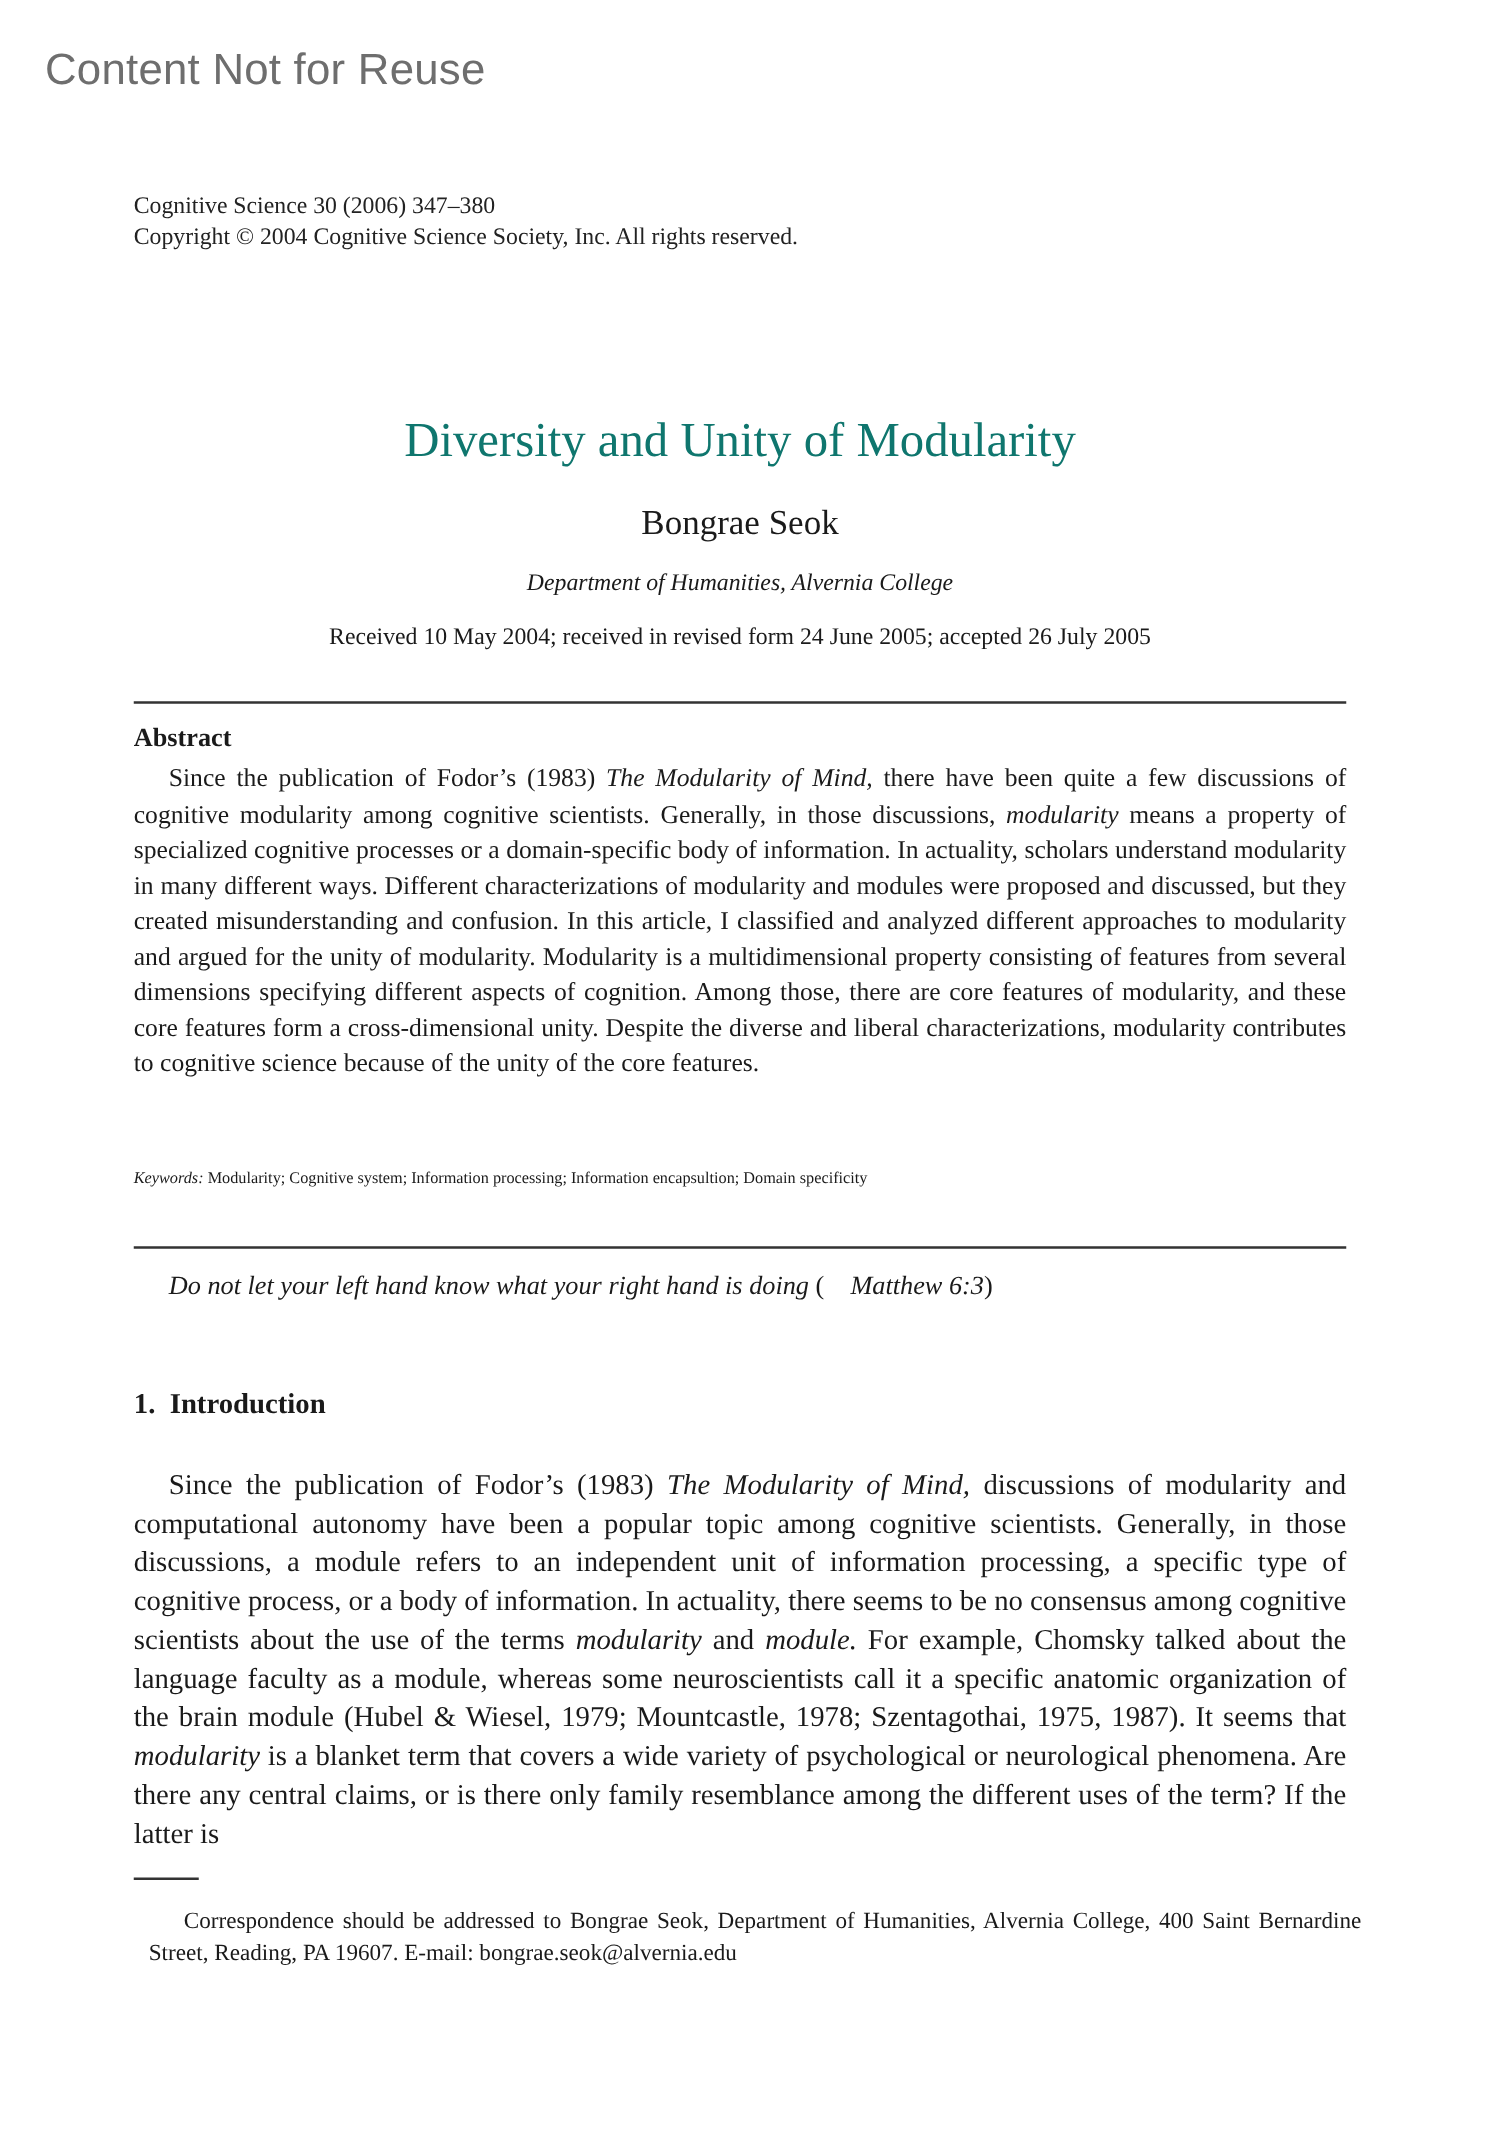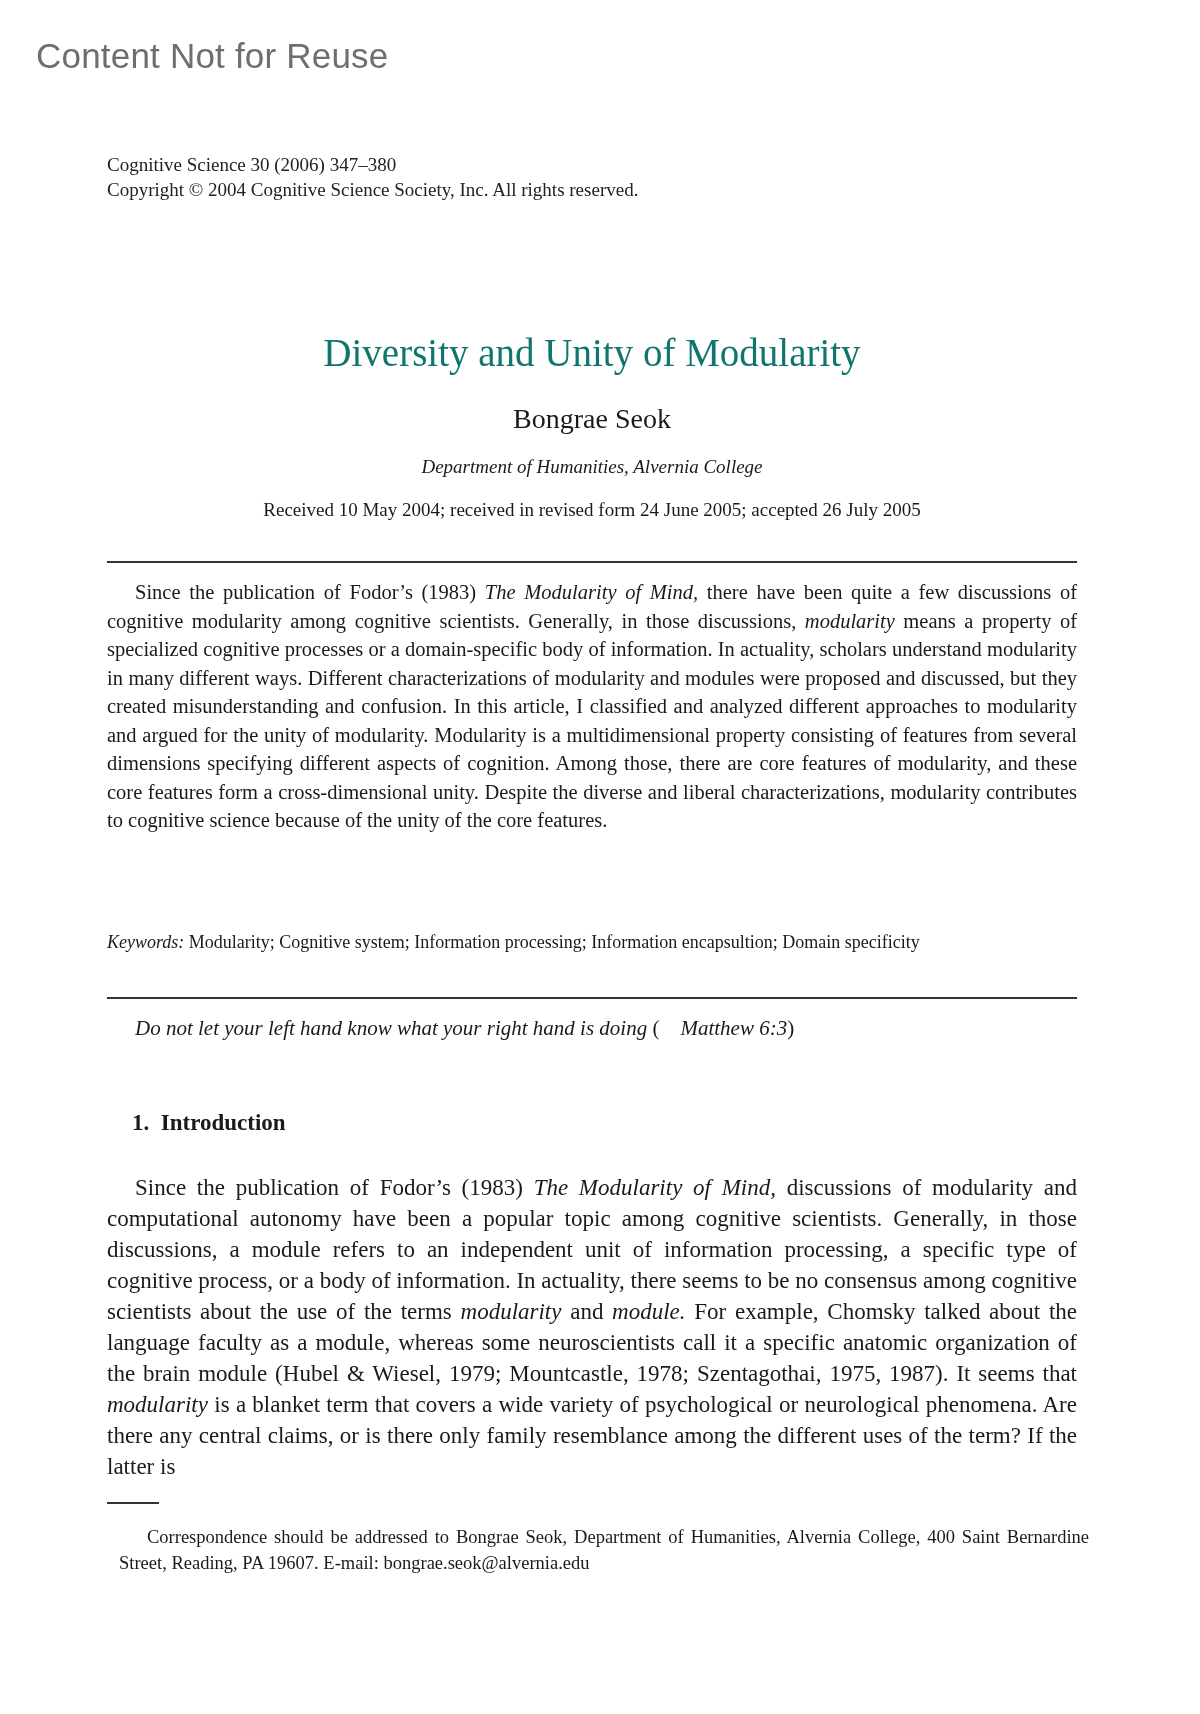--- a/index.html
+++ b/index.html
@@ -10,26 +10,26 @@
   .title { top: 330px; font-size: 39px; color: #0f766e; }
   .author { top: 403px; font-size: 28px; }
   .affil { top: 456px; font-size: 19px; font-style: italic; }
   .dates { top: 499px; font-size: 19px; }
   .rule { position: absolute; left: 107px; width: 970px; height: 2px; background: #333; }
   .rule.top { top: 561px; }
   .rule.bottom { top: 997px; }
   .abstract { position: absolute; left: 107px; top: 578px; width: 970px; }
   .abstract h3 { margin: 0 0 6px 0; font-size: 21px; font-weight: bold; }
   .abstract p { margin: 0; font-size: 20.5px; line-height: 28.5px; text-align: justify; text-indent: 28px; }
-  .keywords { position: absolute; left: 107px; top: 928px; width: 970px; font-size: 18px; line-height: 28.5px; }
+  .keywords { position: absolute; left: 107px; top: 928px; width: 970px; font-size: 13px; line-height: 28.5px; }
   .keywords .kw-label { font-style: italic; }
   .epigraph { position: absolute; left: 135px; top: 1016px; font-size: 21px; font-style: italic; }
   .epigraph .ref { font-style: normal; }
   .epigraph .ref i { font-style: italic; margin-left: 21px; }
-  .section-head { position: absolute; left: 107px; top: 1110px; font-size: 23px; font-weight: bold; margin-left: 25px; }
+  .section-head { position: absolute; left: 107px; top: 1110px; font-size: 23px; font-weight: bold; }
   .body-text { position: absolute; left: 107px; top: 1172px; width: 970px; margin: 0; font-size: 23px; line-height: 31px; text-align: justify; text-indent: 28px; }
   .fn-rule { position: absolute; left: 107px; top: 1502px; width: 52px; height: 2px; background: #333; }
   .footnote { position: absolute; left: 107px; top: 1512px; width: 970px; margin: 12px; font-size: 18.5px; line-height: 26px; text-indent: 28px; text-align: justify; }
 </style>
 </head>
 <body>
 
 <div class="watermark">Content Not for Reuse</div>
 
 <div class="journal">
@@ -38,20 +38,21 @@
 </div>
 
 <div class="title-block title">Diversity and Unity of Modularity</div>
 <div class="title-block author">Bongrae Seok</div>
 <div class="title-block affil">Department of Humanities, Alvernia College</div>
 <div class="title-block dates">Received 10 May 2004; received in revised form 24 June 2005; accepted 26 July 2005</div>
 
 <div class="rule top"></div>
 
 <div class="abstract">
+  <h3>Abstract</h3>
   <p><span>Since the publication of Fodor’s (1983) </span><i>The Modularity of Mind,</i><span> there have been quite a few discussions of cognitive modularity among cognitive scientists. Generally, in those discussions, </span><i>modularity</i><span> means a property of specialized cognitive processes or a domain-specific body of information. In actuality, scholars understand modularity in many different ways. Different characterizations of modularity and modules were proposed and discussed, but they created misunderstanding and confusion. In this article, I classified and analyzed different approaches to modularity and argued for the unity of modularity. Modularity is a multidimensional property consisting of features from several dimensions specifying different aspects of cognition. Among those, there are core features of modularity, and these core features form a cross-dimensional unity. Despite the diverse and liberal characterizations, modularity contributes to cognitive science because of the unity of the core features.</span></p>
 </div>
 
 <div class="keywords"><span class="kw-label">Keywords:</span><span> Modularity; Cognitive system; Information processing; Information encapsultion; Domain specificity</span></div>
 
 <div class="rule bottom"></div>
 
 <div class="epigraph"><span>Do not let your left hand know what your right hand is doing </span><span class="ref"><span>(</span><i>Matthew 6:3</i><span>)</span></span></div>
 
 <div class="section-head"><span>1.</span>&nbsp; <span>Introduction</span></div>

